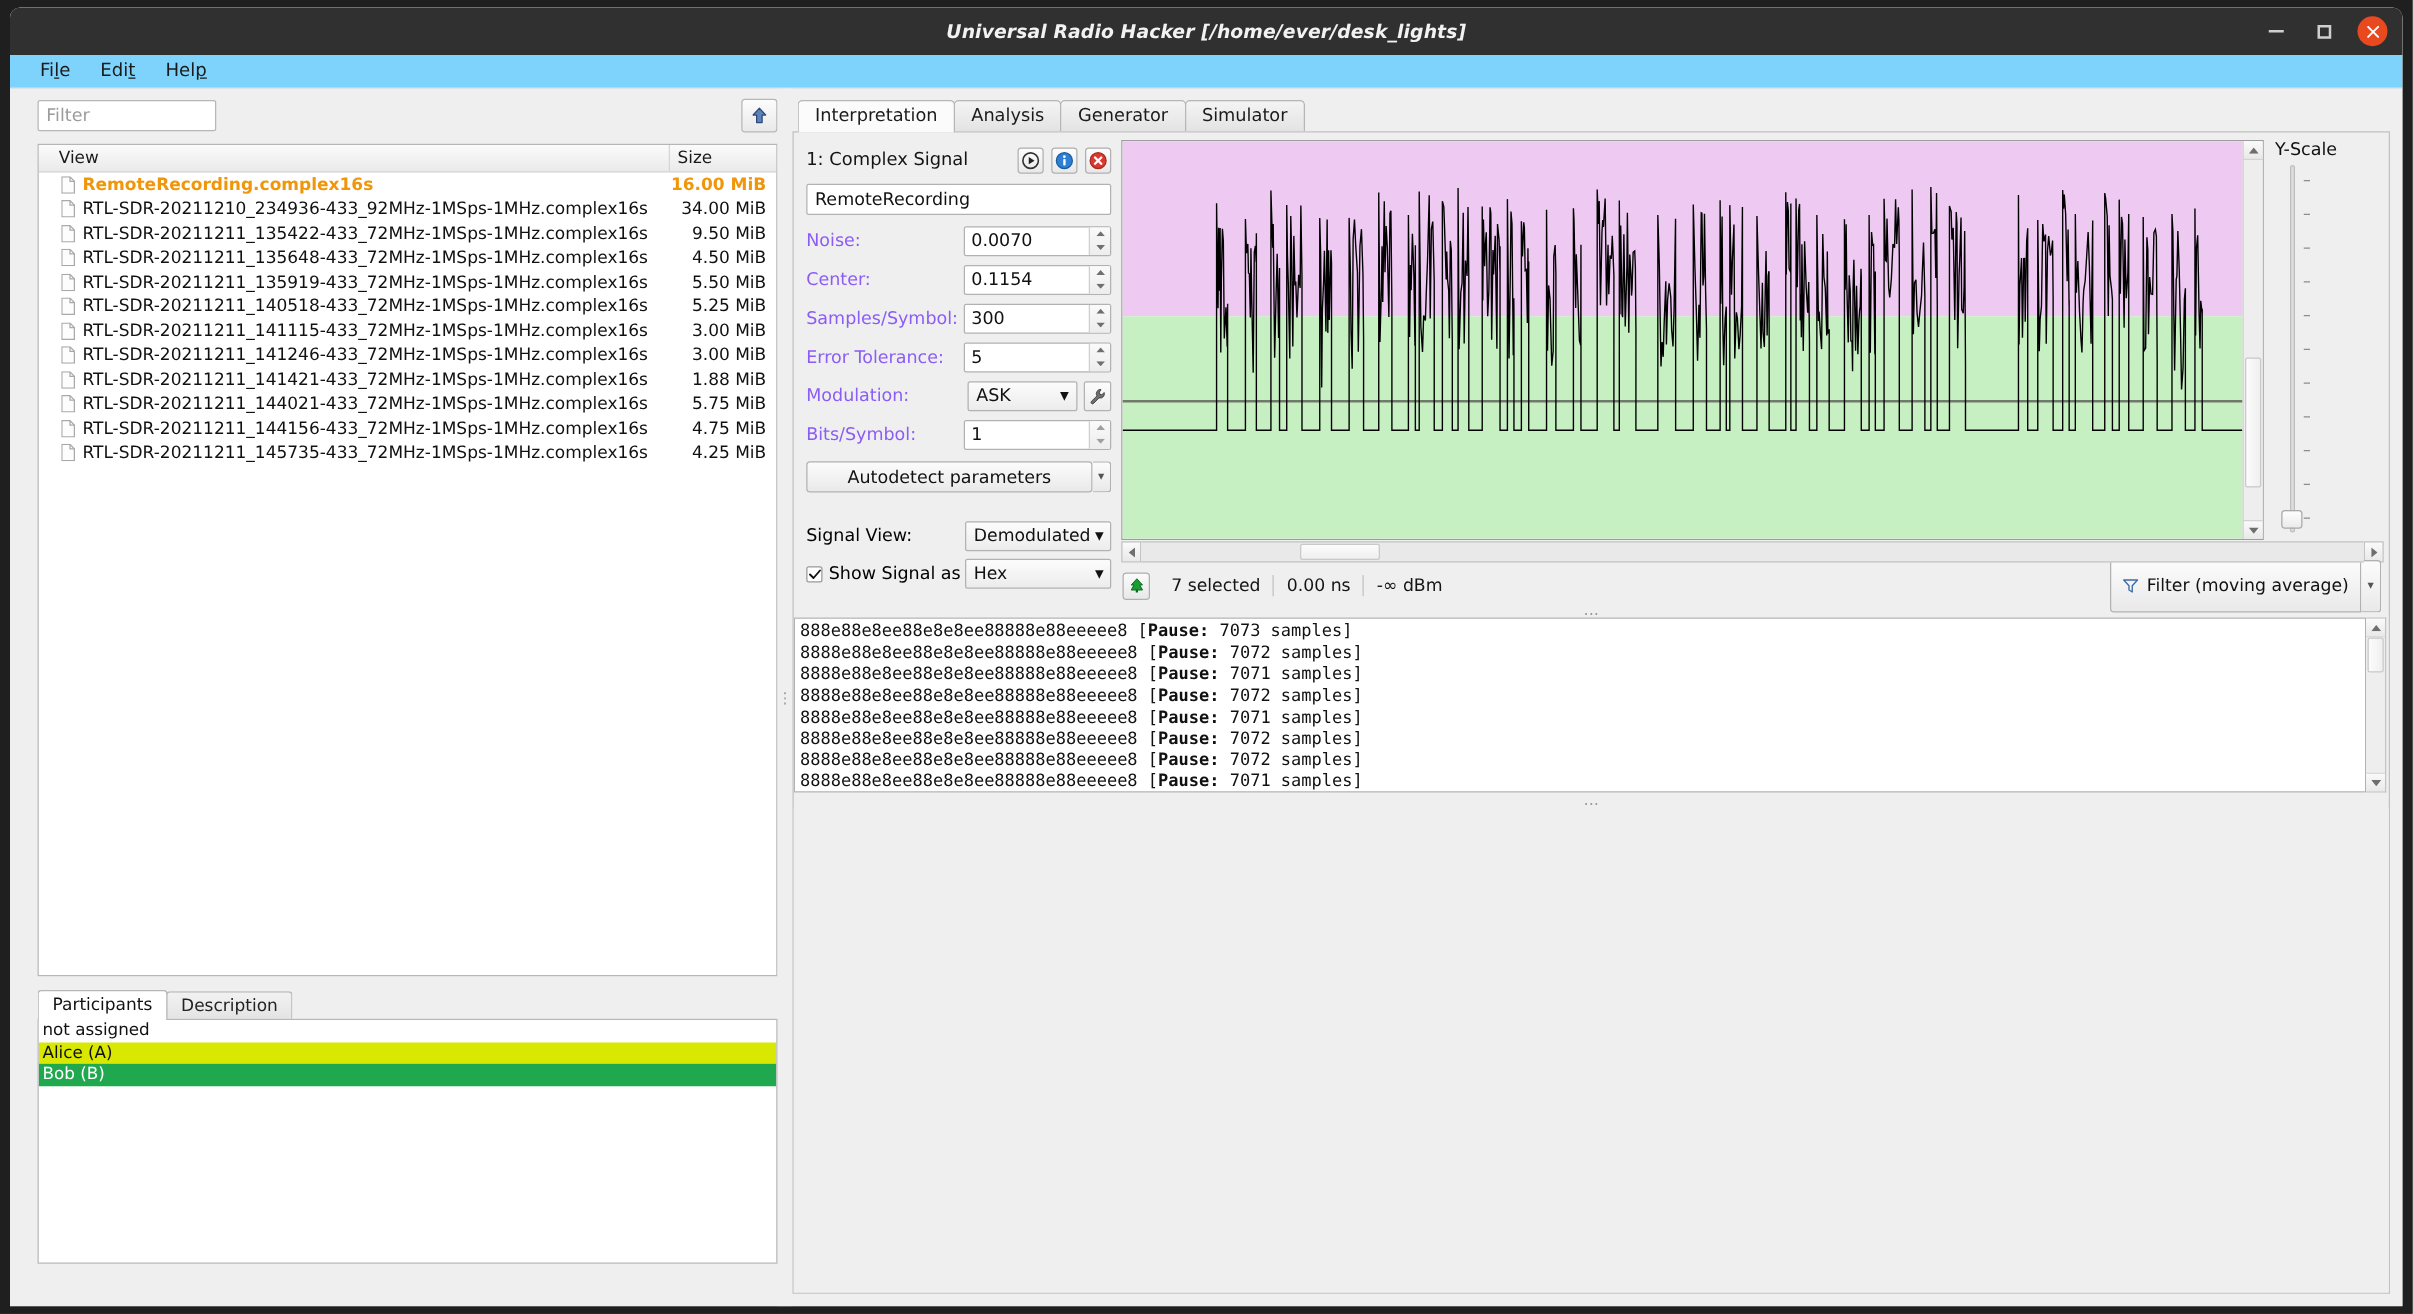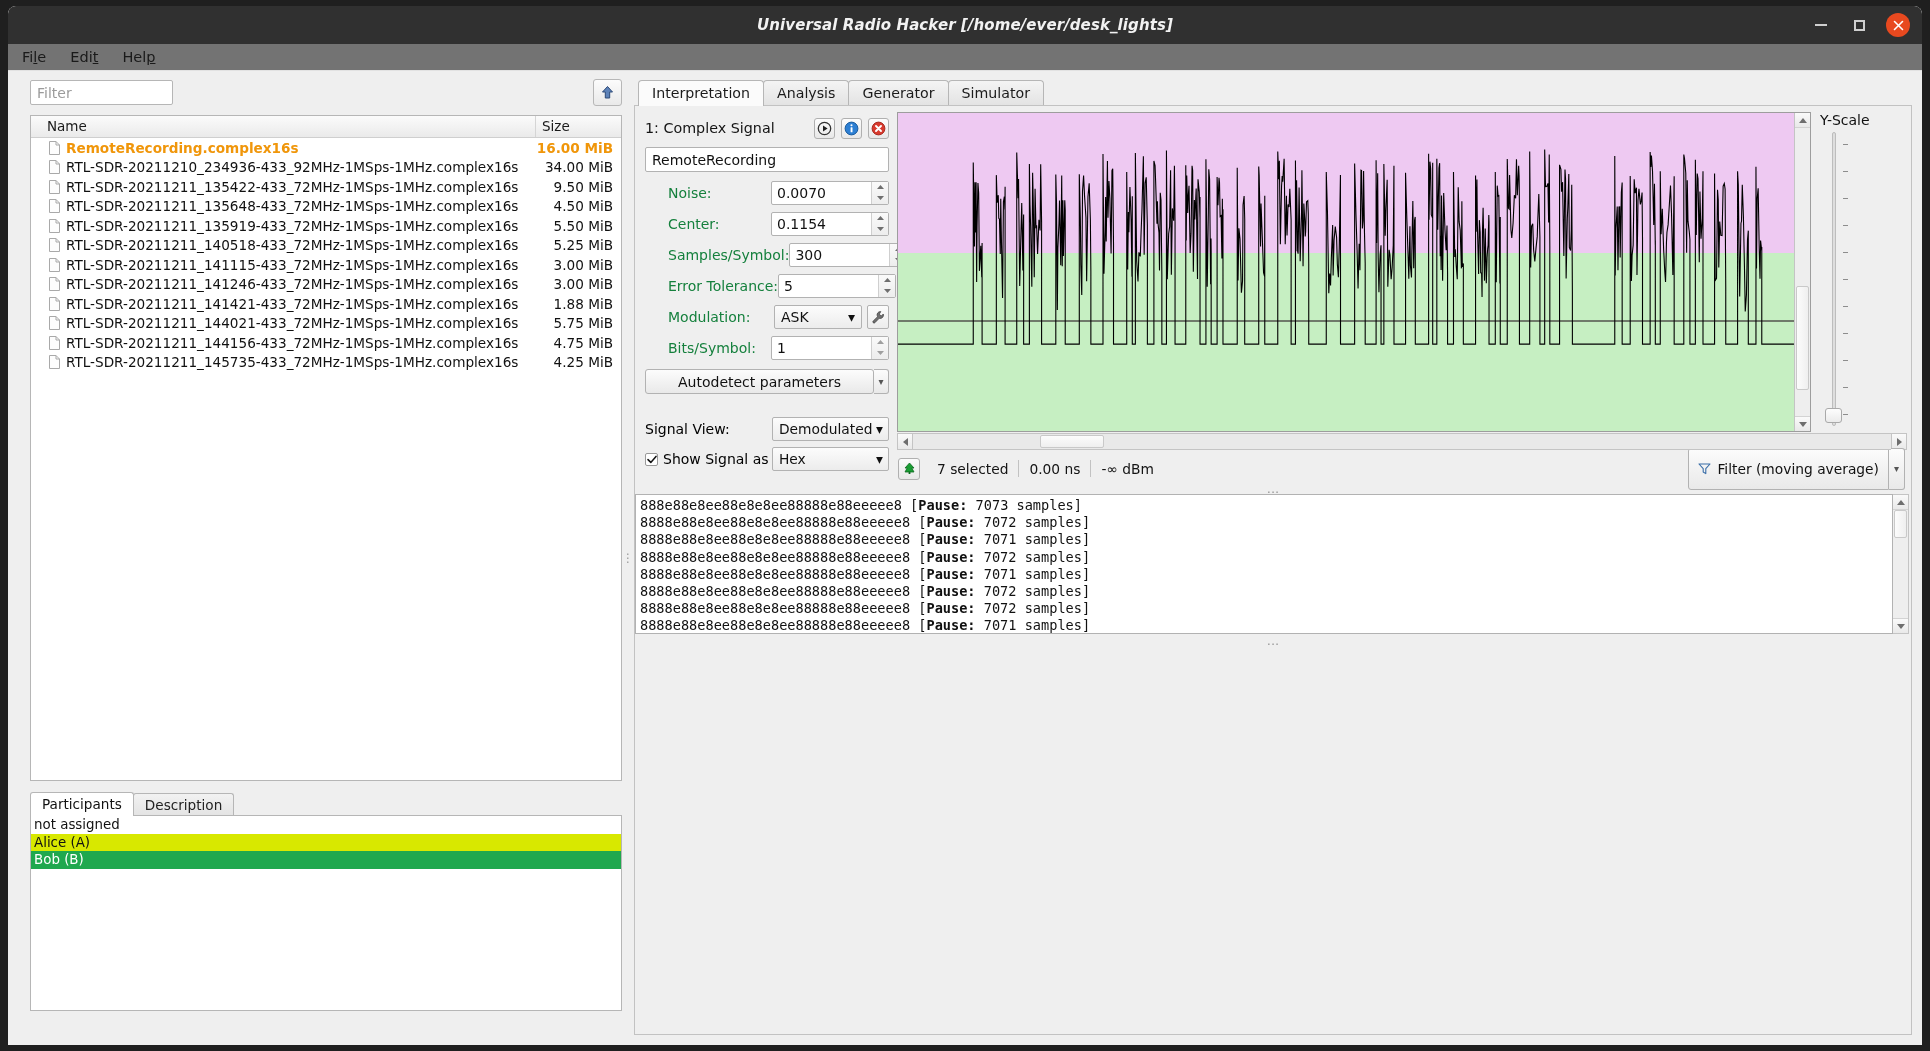--- a/index.html
+++ b/index.html
@@ -33,22 +33,22 @@
     display: flex; align-items: center; gap: 16px;
   }
   .wbtn { width: 22px; height: 22px; display: flex; align-items: center; justify-content: center;
           color: #d8d8d8; font-size: 13px; cursor: pointer; }
   .wbtn .bar { width: 12px; height: 2px; background: #cfcfcf; display:block; }
   .wbtn .sq  { width: 11px; height: 11px; border: 2px solid #cfcfcf; display:block; }
   .wbtn.close { background: #e8491f; border-radius: 50%; width: 24px; height: 24px; color: #fff; }
   .wbtn.close svg { display:block; }
   
   .menubar {
-    height: 27px; background: #737373; display: flex; align-items: center;
-    padding-left: 4px; gap: 4px; flex: none;
+    height: 27px; background: #7dd3fc; display: flex; align-items: center;
+    padding-left: 14px; gap: 4px; flex: none;
     border-bottom: 1px solid #e2e2e2;
   }
   .menu-item {
     font-size: 14.5px; color: #1a1a1a; padding: 3px 10px; cursor: default;
     white-space: nowrap;
   }
   .menu-item u { text-decoration: underline; }
   
   .body {
     flex: 1; display: flex; background: #efefef; padding: 0; min-height: 0;
@@ -129,21 +129,21 @@
   .sig-title { font-size: 14.3px; color: #141414; flex: 1; white-space: nowrap; }
   .ic-btn { width: 21px; height: 21px; border: 1px solid #b0b0b0; border-radius: 3px;
             background: linear-gradient(#fdfdfd,#e8e8e8); display: flex; align-items: center;
             justify-content: center; cursor: pointer; flex: none; }
   .name-input {
     width: 100%; height: 25px; border: 1px solid #b2b2b2; background: #fff; border-radius: 2px;
     font-size: 14px; padding: 0 6px; margin-bottom: 8px; color: #111;
     font-family: "DejaVu Sans", "Liberation Sans", sans-serif;
   }
   .prow { display: flex; align-items: center; height: 25px; margin-bottom: 6px; }
-  .plabel { font-size: 14px; color: #15803d; flex: 1; white-space: nowrap; margin-left: 23px; }
+  .plabel { font-size: 14px; color: #8b5cf6; flex: 1; white-space: nowrap; }
   .spin { width: 118px; height: 24px; display: flex; border: 1px solid #b2b2b2; background: #fff; border-radius: 2px; flex: none; }
   .spin input {
     flex: 1; border: none; outline: none; background: transparent; font-size: 14px;
     padding-left: 5px; color: #111; width: 100%; min-width: 0;
     font-family: "DejaVu Sans", "Liberation Sans", sans-serif;
   }
   .spin .arrows {
     width: 17px; border-left: 1px solid #cfcfcf; display: flex; flex-direction: column;
     background: linear-gradient(#fafafa,#ededed); cursor: pointer;
   }
@@ -280,21 +280,21 @@
         <div class="spacer-flex"></div>
         <div class="tool-btn">
           <svg width="17" height="17" viewBox="0 0 17 17">
             <path d="M8.5 2.5 L13.5 8 L10.7 8 L10.7 14 L6.3 14 L6.3 8 L3.5 8 Z" fill="#5d82b8" stroke="#2d4a78" stroke-width="1" stroke-linejoin="round"></path>
           </svg>
         </div>
       </div>
 
       <div class="file-table">
         <div class="ft-head">
-          <div class="c-name">Name</div>
+          <div class="c-name">View</div>
           <div class="c-size">Size</div>
         </div>
         <div class="ft-body" id="file-rows">
             <div class="ft-row highlight">
      <div class="c-name">
                 <svg class="doc-ico" viewBox="0 0 11 14">
   <path d="M.5.5 H7 L10.5 4 V13.5 H.5 Z" fill="#fdfdfd" stroke="#a9a9a9" stroke-width="1"></path>
   <path d="M7 .5 L7 4 L10.5 4" fill="none" stroke="#a9a9a9" stroke-width="1"></path>
                 </svg>
                 <span>RemoteRecording.complex16s</span>

